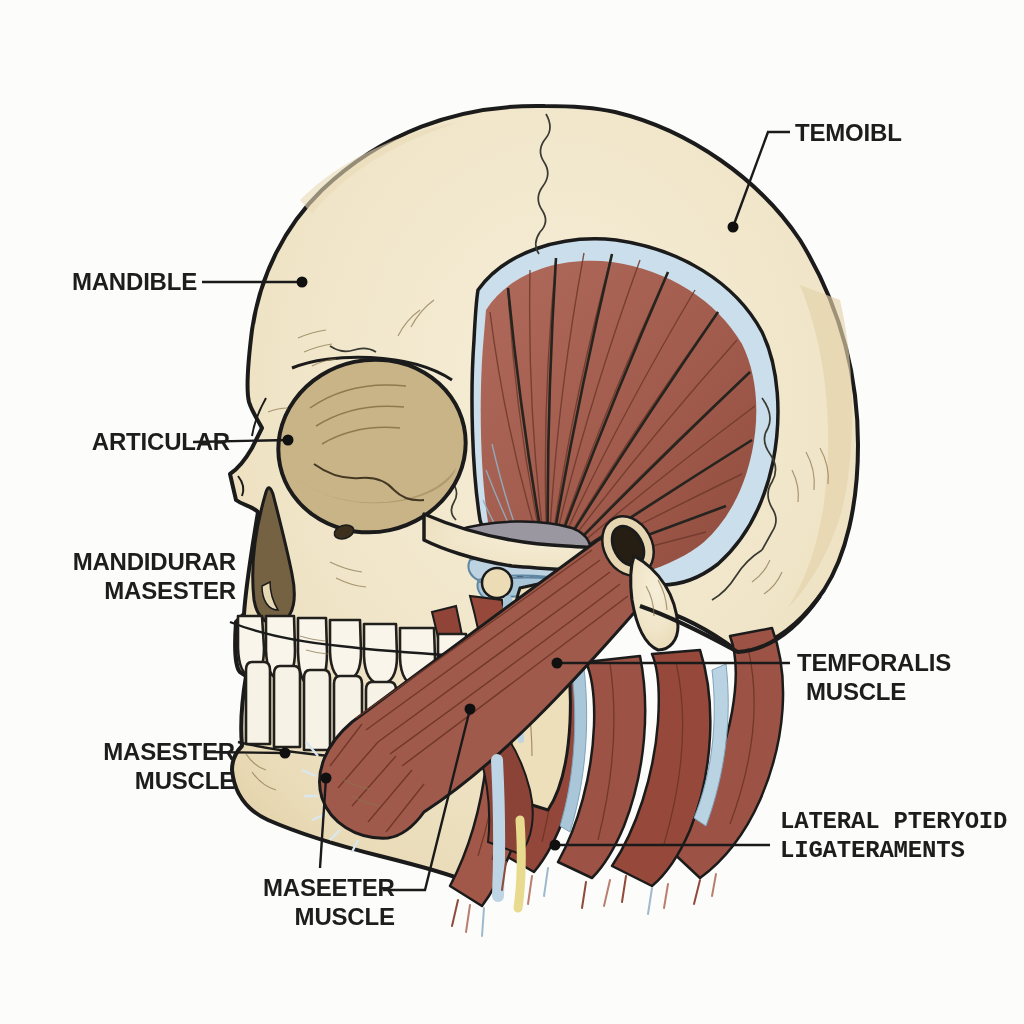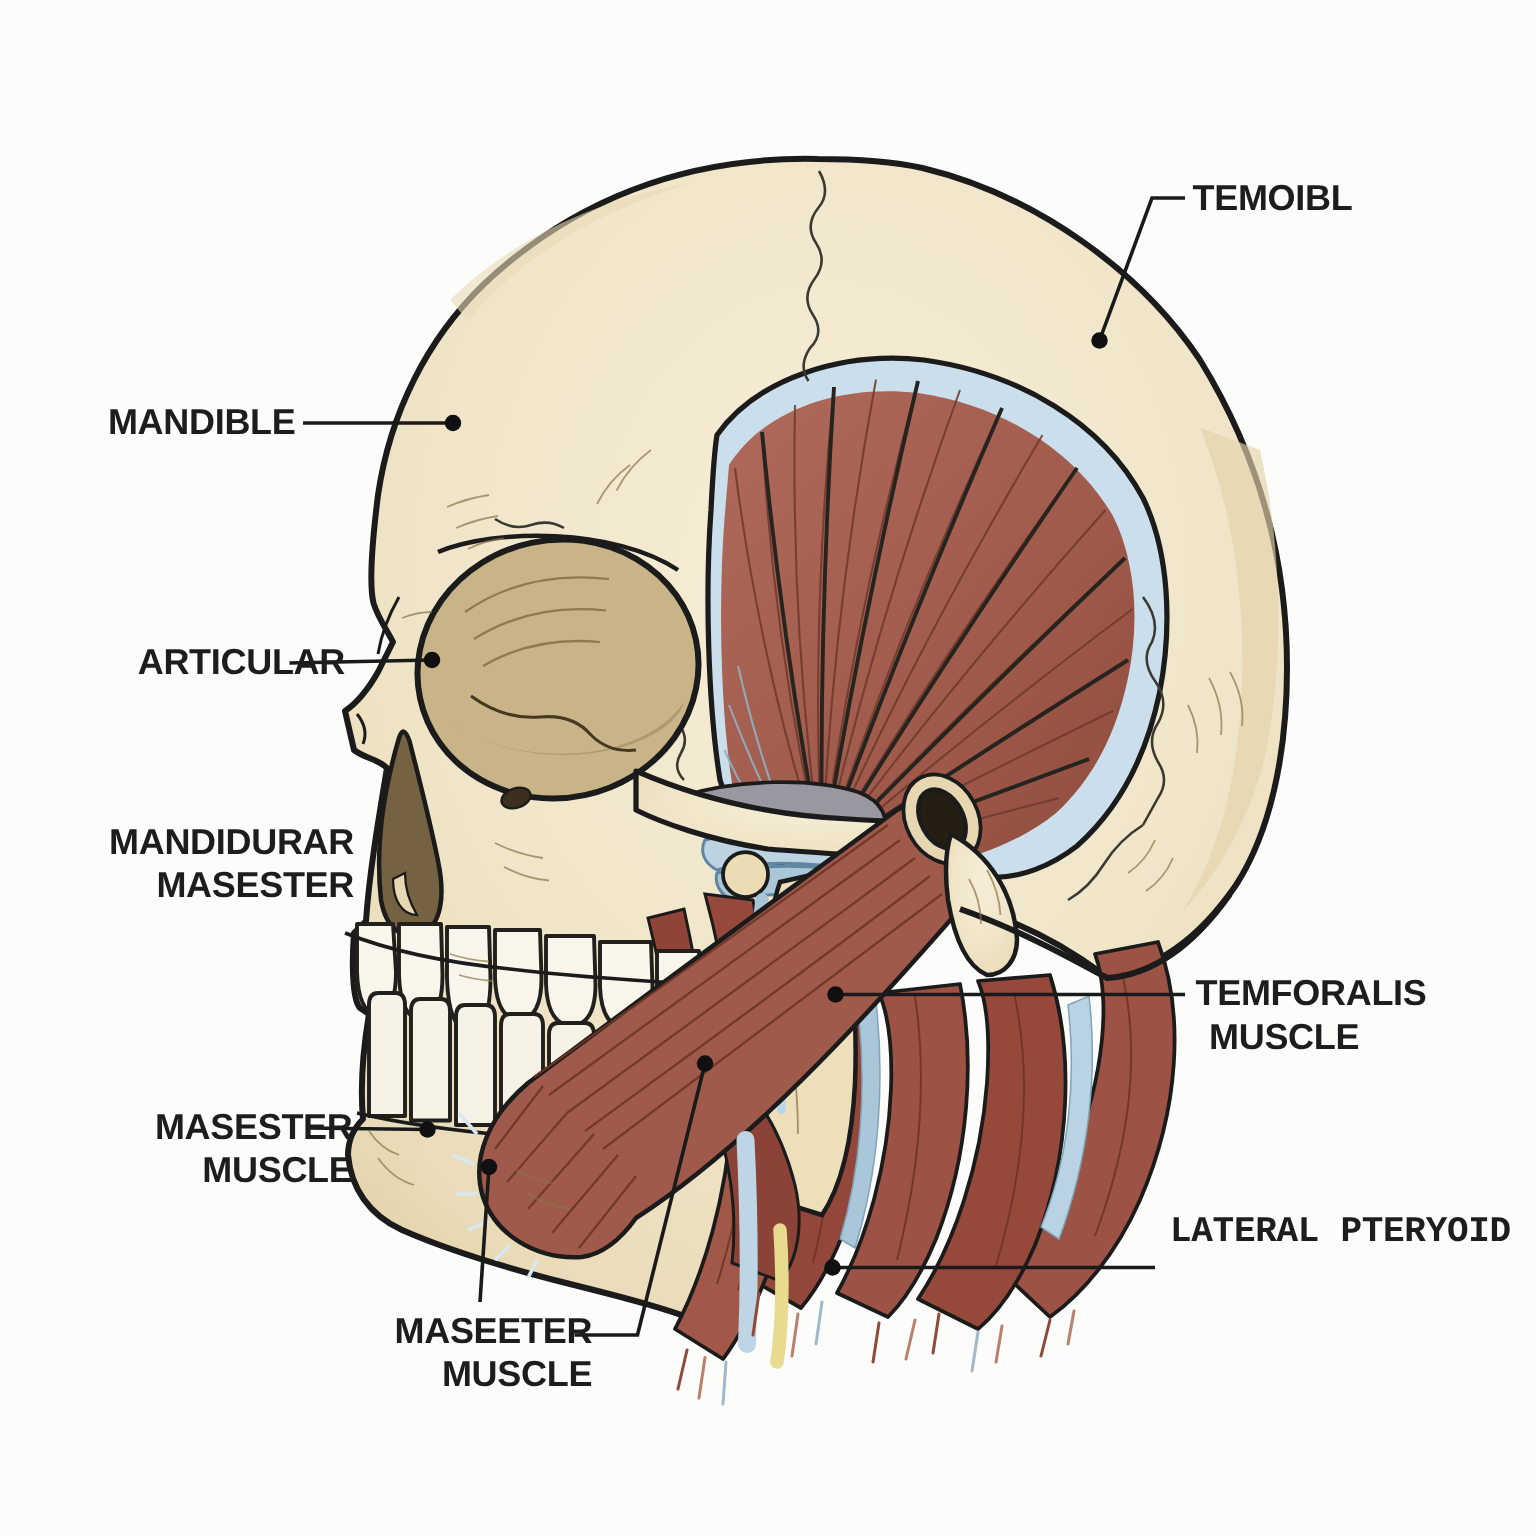--- a/index.html
+++ b/index.html
@@ -299,20 +299,21 @@
     <div class="ind">MUSCLE</div>
   </div>
 
   <div class="lbl center" style="left:50px;top:737px;width:185px;">
     <div>MASESTER</div>
     <div>MUSCLE</div>
   </div>
 
   <div class="lbl" style="left:780px;top:807px;font-family:Liberation Mono, monospace;">
     <div>LATERAL PTERYOID</div>
+    <div>LIGATERAMENTS</div>
   </div>
 
   <div class="lbl" style="left:263px;top:873px;text-align:right;">
     <div>MASEETER</div>
     <div>MUSCLE</div>
   </div>
 
 </div>
 
 </body></html>

